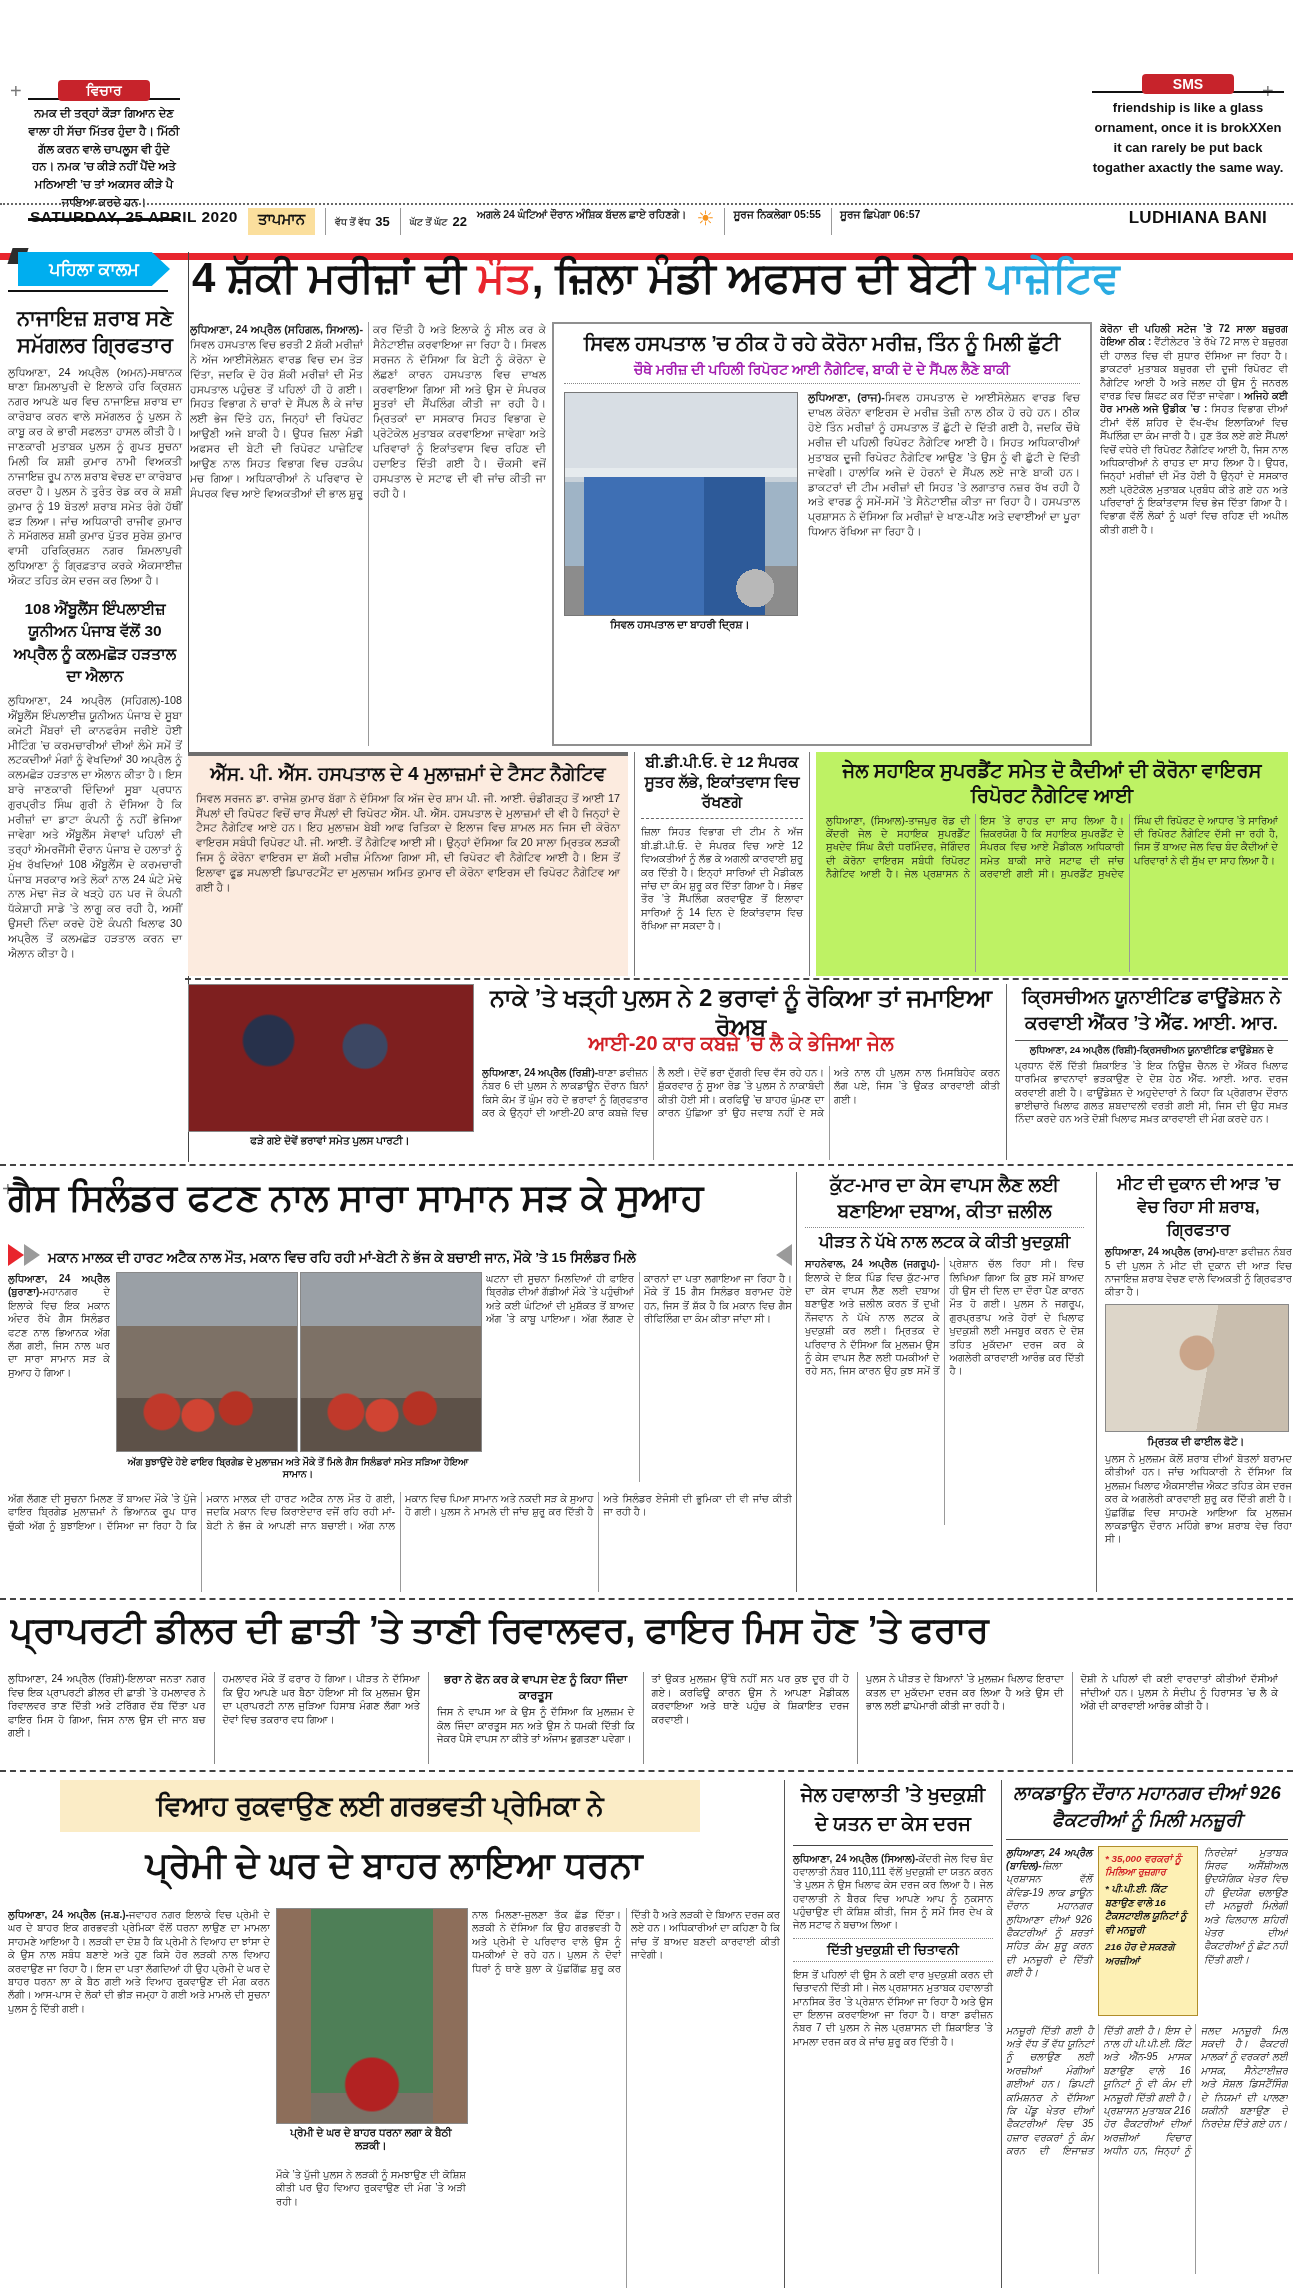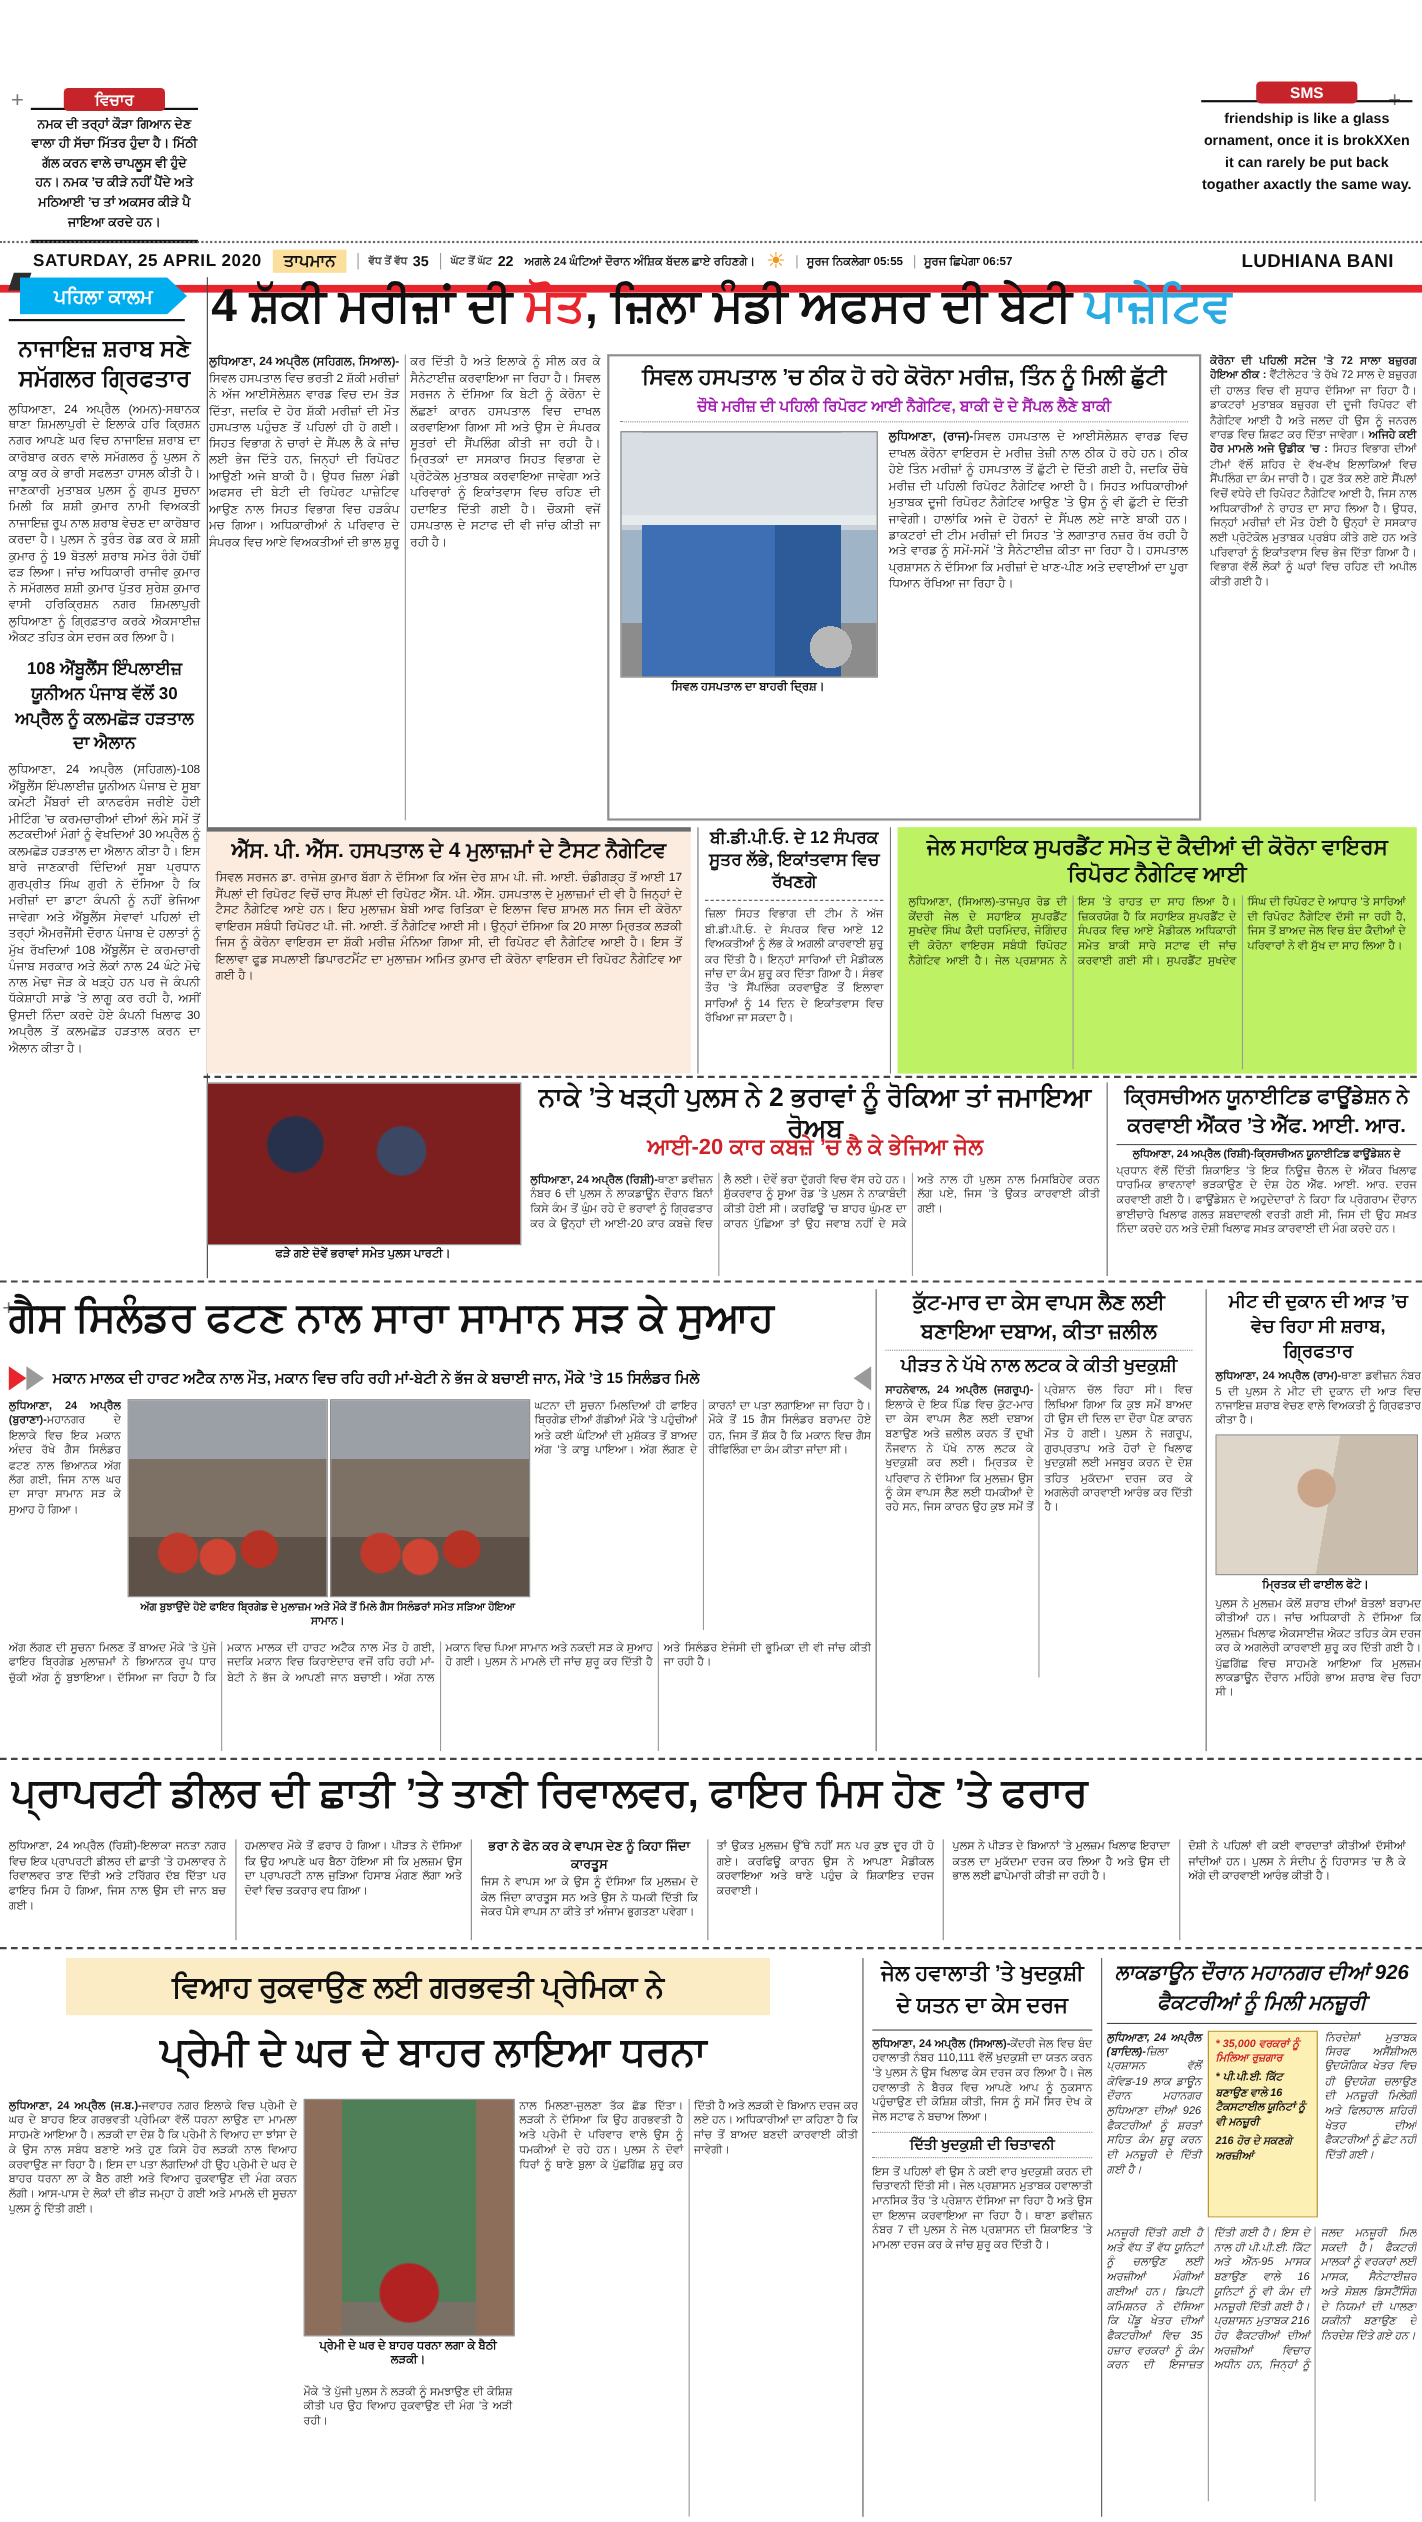--- a/index.html
+++ b/index.html
@@ -20,21 +20,21 @@
   .side-box{width:152px;}
   .side-tab{margin:0 auto;width:92px;background:#c7232b;color:#fff;font-weight:bold;
             font-size:14px;text-align:center;border-radius:4px;padding:2px 0;position:relative;z-index:2;}
   .side-rule{border-top:2.5px solid #111;margin-top:-3px;}
   .side-text{font-weight:bold;font-size:11.5px;line-height:1.55;text-align:center;margin-top:5px;}
   .side-bottom{border-top:3px solid #111;margin-top:6px;}
   #masthead{font-size:116px;font-weight:800;line-height:1.45;white-space:nowrap;text-align:center;}
   #masthead .m1{color:#2e3192;text-shadow:3px 4px 0 #c3c7e2;}
   #masthead .m2{color:#ed1c24;text-shadow:3px 4px 0 #f6c3c5;}
   
-  #datebar{border-top:2px dotted #666;display:flex;align-items:center;gap:10px;padding:3px 26px 8px 30px;height:27px;margin-top:16px;}
+  #datebar{border-top:2px dotted #666;display:flex;gap:10px;padding:3px 26px 18px 30px;height:27px;}
   #datebar .date{font-weight:bold;font-size:15.5px;letter-spacing:.5px;}
   #datebar .chip{background:#fbdf9d;font-weight:bold;font-size:15px;padding:2px 10px;}
   .wx-pair{display:flex;align-items:center;gap:5px;border-left:1px solid #999;padding-left:9px;}
   .wx-lbl{font-size:9.5px;line-height:1.05;font-weight:bold;color:#333;}
   .wx-val{font-size:13px;font-weight:bold;}
   .wx-fc{font-size:10.5px;font-weight:bold;color:#222;}
   .sun{color:#f7941d;font-size:20px;line-height:1;}
   .sun-t{font-size:10.5px;font-weight:bold;border-left:1px solid #999;padding-left:8px;}
   #brand{margin-left:auto;font-weight:800;font-size:17px;letter-spacing:.3px;}
   #redbar{background:#e8252d;height:7px;}
@@ -77,21 +77,21 @@
      radial-gradient(circle at 62% 42%, #3c4763 0 11%, transparent 12%),
      linear-gradient(90deg,#7e1f1f 0 100%);}
   #naka-head{font-size:24px;font-weight:800;text-align:center;line-height:1.2;}
   #naka-sub{font-size:20px;font-weight:800;text-align:center;color:#d12026;}
   #christian .h{font-size:18.5px;font-weight:800;text-align:center;line-height:1.4;border-bottom:1px solid #555;padding-bottom:4px;}
   #christian .d{font-size:9.5px;text-align:center;font-weight:bold;margin:3px 0;}
   
   .divider{border-top:2px dashed #444;}
   
   #gas-head{font-size:37px;font-weight:800;line-height:1.4;white-space:nowrap;}
-  #gas-sub{display:flex;align-items:center;gap:8px;}
+  #gas-sub{display:flex;align-items:flex-end;gap:8px;}
   .chev{width:0;height:0;border-top:11px solid transparent;border-bottom:11px solid transparent;}
   .chev.r1{border-left:16px solid #e8252d;}
   .chev.r2{border-left:16px solid #9a9a9a;margin-left:-8px;}
   .chev.l1{border-right:16px solid #9a9a9a;margin-left:auto;}
   #gas-sub .txt{font-size:13.5px;font-weight:bold;}
   .gas-photo{background:
      radial-gradient(circle at 25% 78%, #c0392b 0 9%, transparent 10%),
      radial-gradient(circle at 45% 80%, #d04433 0 9%, transparent 10%),
      radial-gradient(circle at 66% 76%, #b53224 0 9%, transparent 10%),
      linear-gradient(#9aa0a6 0 30%, #7d7166 30% 70%, #5d5148 70% 100%);}

